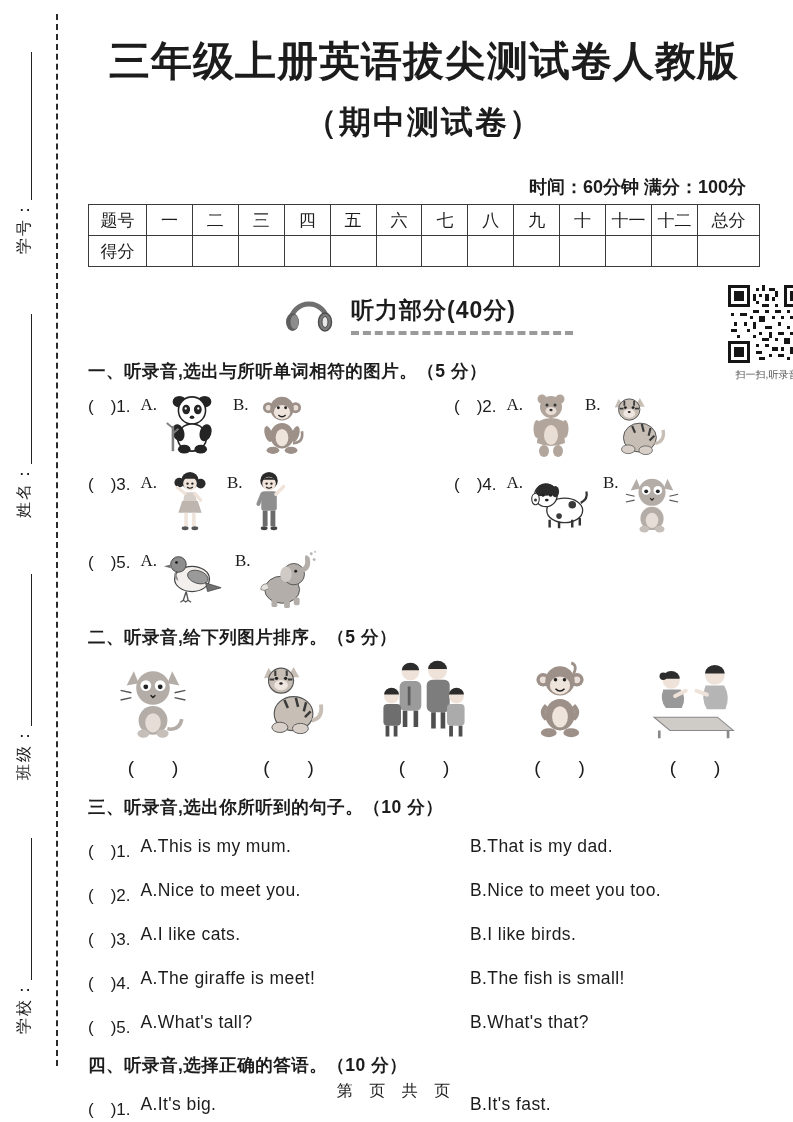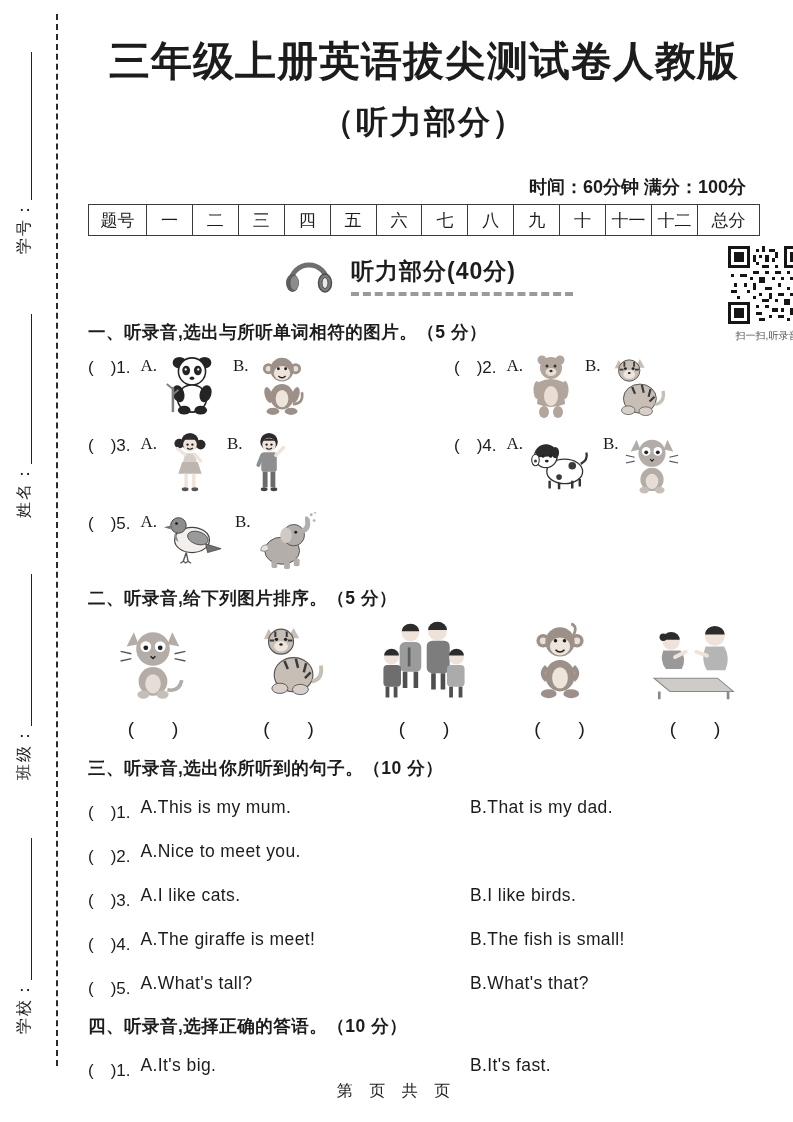--- a/index.html
+++ b/index.html
@@ -24,21 +24,21 @@
   .doc-title { margin-top:22px; text-align:center; font-size:41px; font-weight:bold; letter-spacing:1px; }
   .doc-subtitle { margin-top:12px; text-align:center; font-size:32px; font-weight:bold; letter-spacing:2px; }
   .time-info { margin-top:30px; text-align:right; font-size:18px; font-weight:600; padding-right:14px; }
 
   table.score { width:100%; border-collapse:collapse; margin-top:5px; table-layout:fixed; }
   table.score td { border:1.6px solid #3a3a3a; height:31px; text-align:center; font-size:17px; padding:0; }
   table.score td.wide { width:58px;margin-top:44px; }
   table.score td.total { width:62px; }
 
   
-  .listen-banner { margin-top:14px; height:56px; position:relative; }
+  .listen-banner { margin-top:22px; height:56px; position:relative; }
   .lb-inner { position:absolute; left:195px; top:0; display:flex; align-items:flex-start; }
   .lb-text-wrap { margin-left:16px; padding-top:6px; }
   .lb-title { font-size:23px; font-weight:bold; letter-spacing:1px; }
   .lb-dashes { margin-top:5px; width:222px; border-bottom:4px dashed #9a9a9a; }
   .qr-box { position:absolute; right:-47px; top:-4px; width:80px; text-align:center; }
   .qr-box svg { width:78px; height:78px; display:block; }
   .qr-caption { font-size:10px; color:#555; margin-top:1px; letter-spacing:0; }
 
   .sec-title { font-size:17.5px; font-weight:bold; margin-top:14px; letter-spacing:0.5px; }
 
@@ -84,41 +84,57 @@
         <span class="ms-gap" style="width:60px"></span>
       <span>学号：</span>
         <span class="ms-line" style="width:148px"></span>
     </div>
   </div>
   <div class="binding-line"></div>
 
   <div class="content">
 
     <div class="doc-title">三年级上册英语拔尖测试卷人教版</div>
-    <div class="doc-subtitle">（听力部分）</div>
+    <div class="doc-subtitle">（期中测试卷）</div>
     <div class="time-info">时间：60分钟  满分：100分</div>
 
     <table class="score">
       <tbody>
           <tr>
         <td class="wide">题号</td>
         <td>一</td>
         <td>二</td>
         <td>三</td>
         <td>四</td>
         <td>五</td>
         <td>六</td>
         <td>七</td>
         <td>八</td>
         <td>九</td>
         <td>十</td>
         <td>十一</td>
         <td>十二</td>
         <td class="total">总分</td>
       </tr>
+      <tr>
+        <td class="wide">得分</td>
+        <td></td>
+        <td></td>
+        <td></td>
+        <td></td>
+        <td></td>
+        <td></td>
+        <td></td>
+        <td></td>
+        <td></td>
+        <td></td>
+        <td></td>
+        <td></td>
+        <td class="total"></td>
+      </tr>
     </tbody>
       </table>
 
     <div class="listen-banner">
       <div class="lb-inner">
         <span class="art">
           <svg width="52" height="46" viewBox="0 0 52 46">
             <path d="M8,32 a18,17 0 0 1 36,0" fill="none" stroke="#6f6f6f" stroke-width="5"></path>
             <ellipse cx="9.5" cy="33" rx="6.5" ry="9" fill="#5d5d5d"></ellipse>
             <ellipse cx="11.5" cy="33" rx="4" ry="7" fill="#8c8c8c"></ellipse>
@@ -475,20 +491,21 @@
           <span class="qprefix">(　)1.</span>
           <span class="sent sent-a">A.This is my mum.</span>
         </div>
       <div class="ab-b"><span class="sent">B.That is my dad.</span></div>
     </div>
     <div class="ab-row">
       <div class="ab-a">
           <span class="qprefix">(　)2.</span>
           <span class="sent sent-a">A.Nice to meet you.</span>
         </div>
+      <div class="ab-b"><span class="sent">B.Nice to meet you too.</span></div>
     </div>
     <div class="ab-row">
       <div class="ab-a">
           <span class="qprefix">(　)3.</span>
           <span class="sent sent-a">A.I like cats.</span>
         </div>
       <div class="ab-b"><span class="sent">B.I like birds.</span></div>
     </div>
     <div class="ab-row">
       <div class="ab-a">

